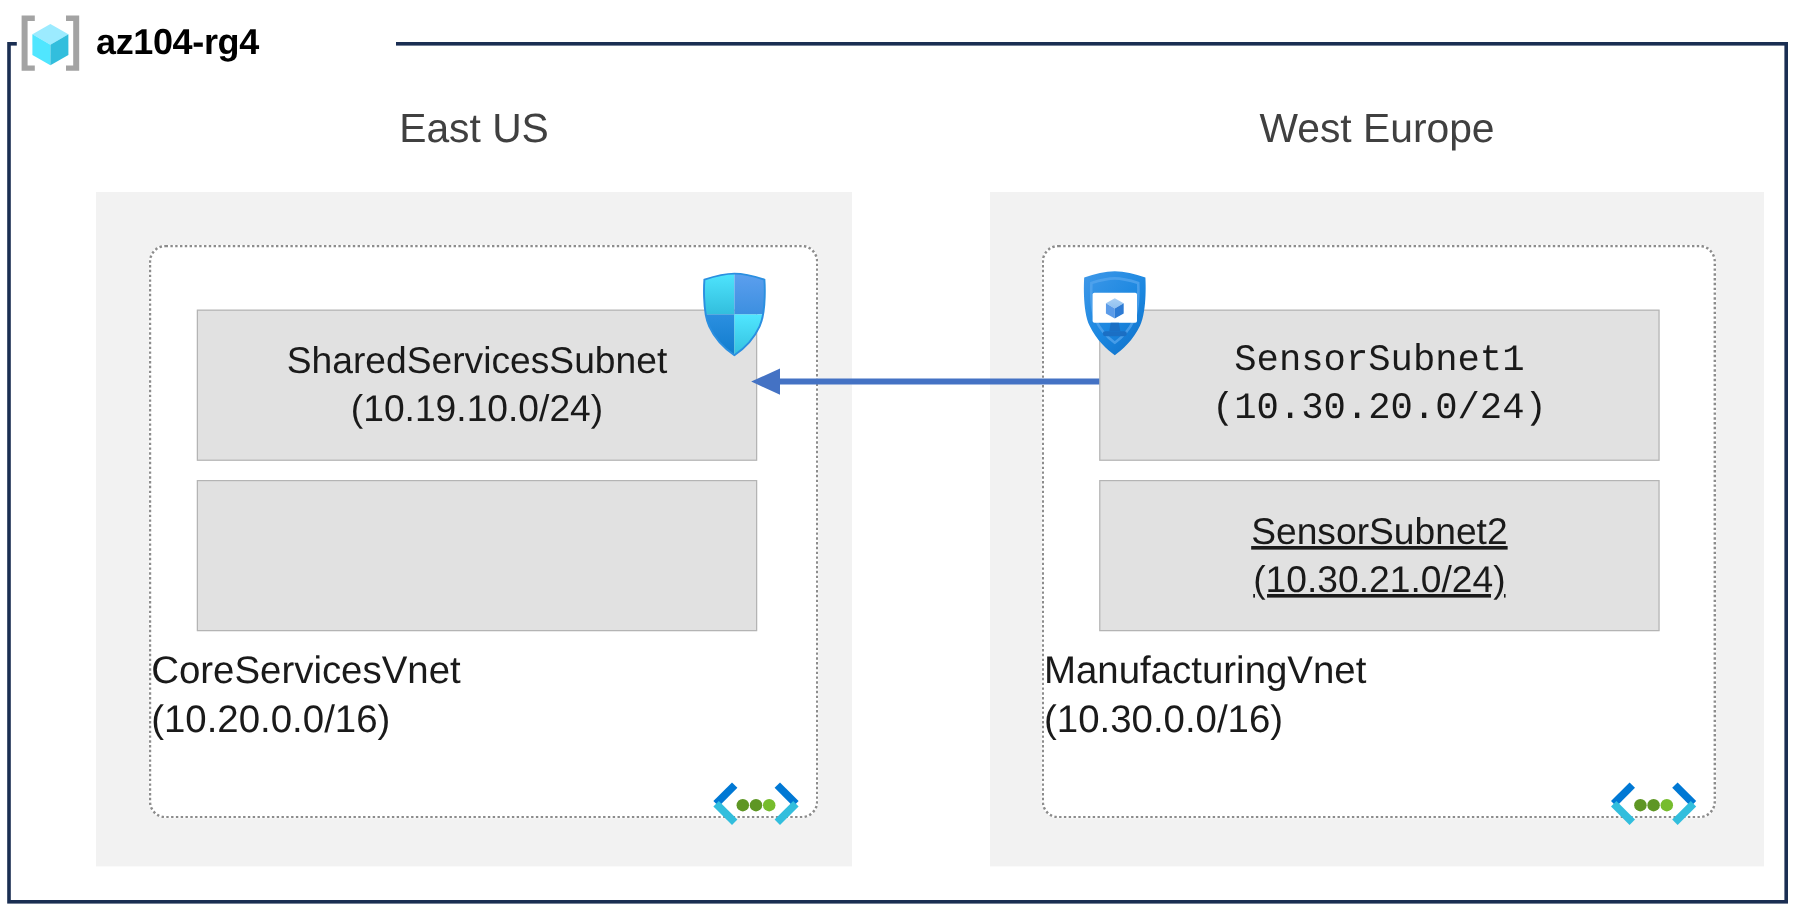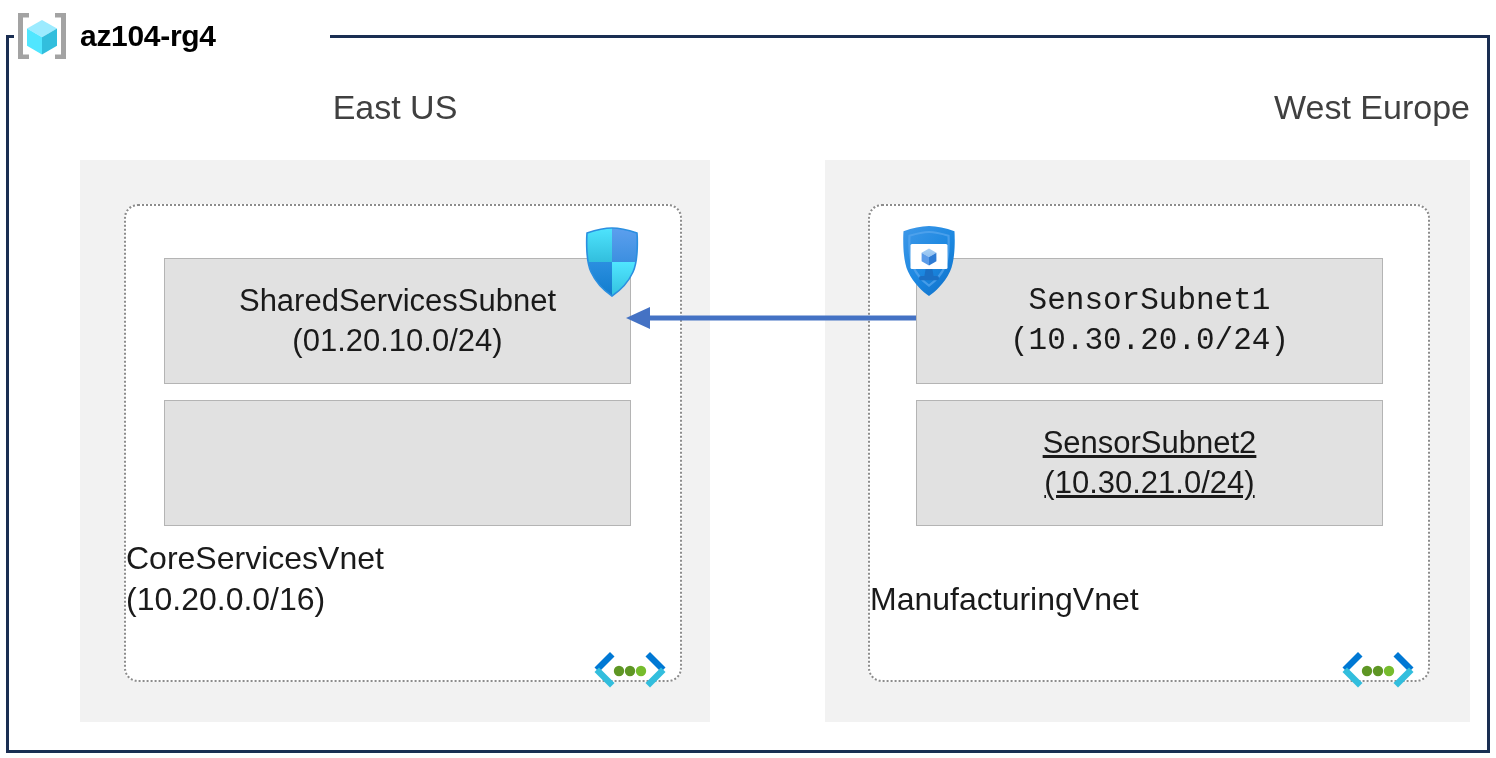--- a/index.html
+++ b/index.html
@@ -53,21 +53,21 @@
   
   .region-label {
     position: absolute;
     top: 88px;
     font-size: 34px;
     color: #404040;
     text-align: center;
     white-space: nowrap;
   }
   .region-label.east  { left: 80px;  width: 630px; }
-  .region-label.west  { left: 825px; width: 645px; text-align: right; }
+  .region-label.west  { left: 825px; width: 645px; }
 
   
   .region-box {
     position: absolute;
     top: 160px;
     height: 562px;
     background: #F2F2F2;
   }
   .region-box.east { left: 80px;  width: 630px; }
   .region-box.west { left: 825px; width: 645px; }
@@ -175,21 +175,21 @@
 
   <div class="vnet-box east">
     <div class="vnet-caption">
       <span>CoreServicesVnet</span><br>
       <span>(10.20.0.0/16)</span>
     </div>
   </div>
 
   <div class="subnet e1">
     <span class="nm">SharedServicesSubnet</span>
-    <span class="cidr">(01.20.10.0/24)</span>
+    <span class="cidr">(10.19.10.0/24)</span>
   </div>
 
   <div class="subnet e2">
   </div>
 
   <svg class="icon-nsg" viewBox="0 0 64 72">
     <defs>
       <linearGradient id="nsgQ1" x1="0" y1="0" x2="0" y2="1">
         <stop offset="0" stop-color="#50E6FF"></stop>
           <stop offset="1" stop-color="#32BEDD"></stop>
@@ -232,20 +232,21 @@
     <circle cx="31" cy="23" r="5.2" fill="#5E9624"></circle>
     <circle cx="42" cy="23" r="5.2" fill="#5E9624"></circle>
     <circle cx="53" cy="23" r="5.2" fill="#76BC2D"></circle>
   </svg>
 
   <div class="region-box west"></div>
 
   <div class="vnet-box west">
     <div class="vnet-caption">
       <span>ManufacturingVnet</span><br>
+      <span>(10.30.0.0/16)</span>
     </div>
   </div>
 
   <div class="subnet w1">
     <span class="nm">SensorSubnet1</span>
     <span class="cidr">(10.30.20.0/24)</span>
   </div>
 
   <div class="subnet w2">
     <span class="nm">SensorSubnet2</span>

